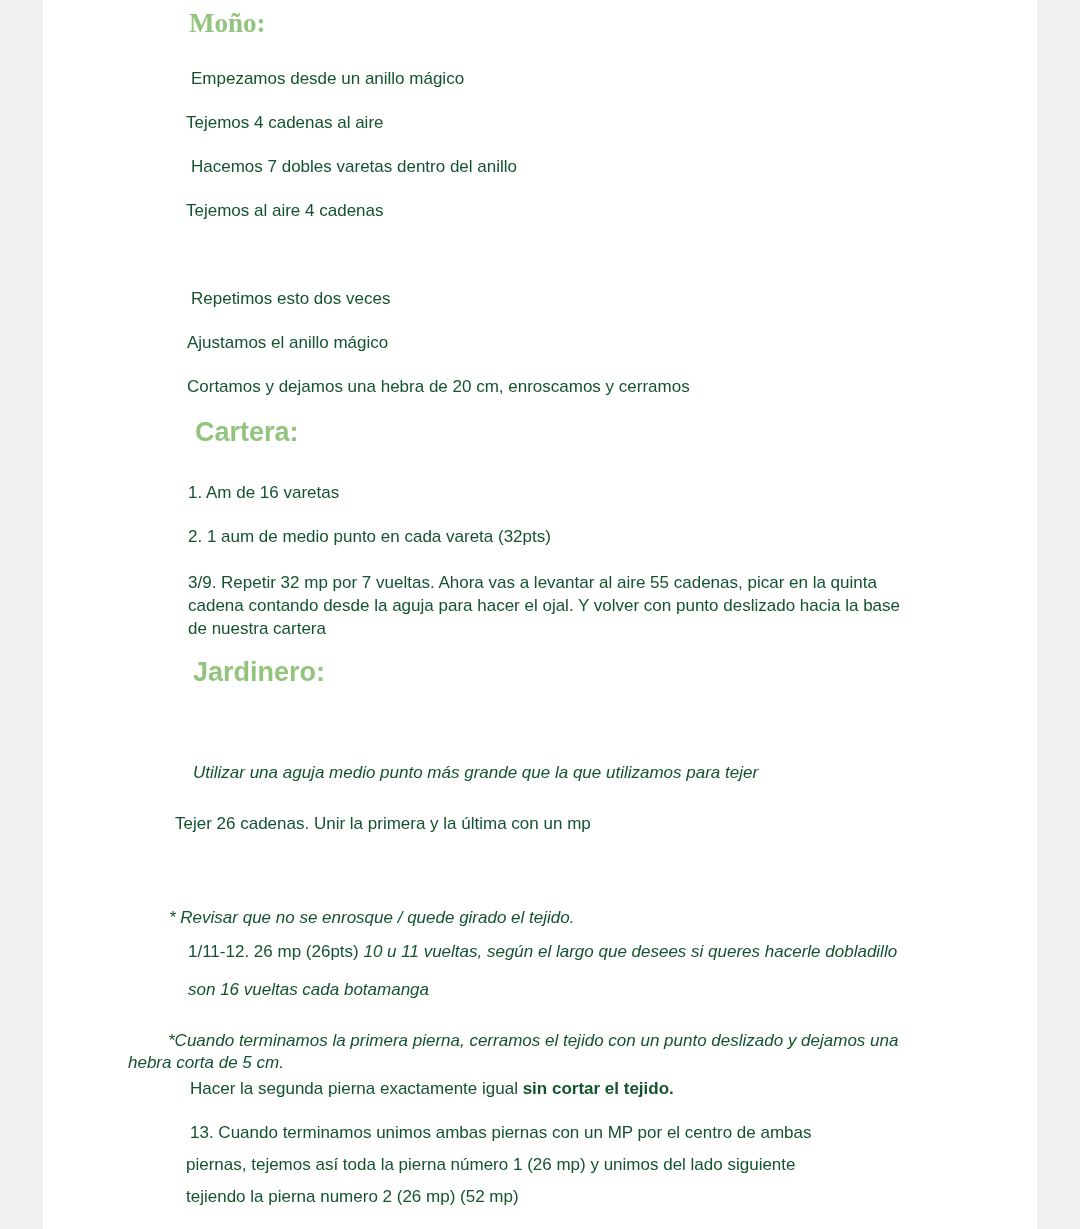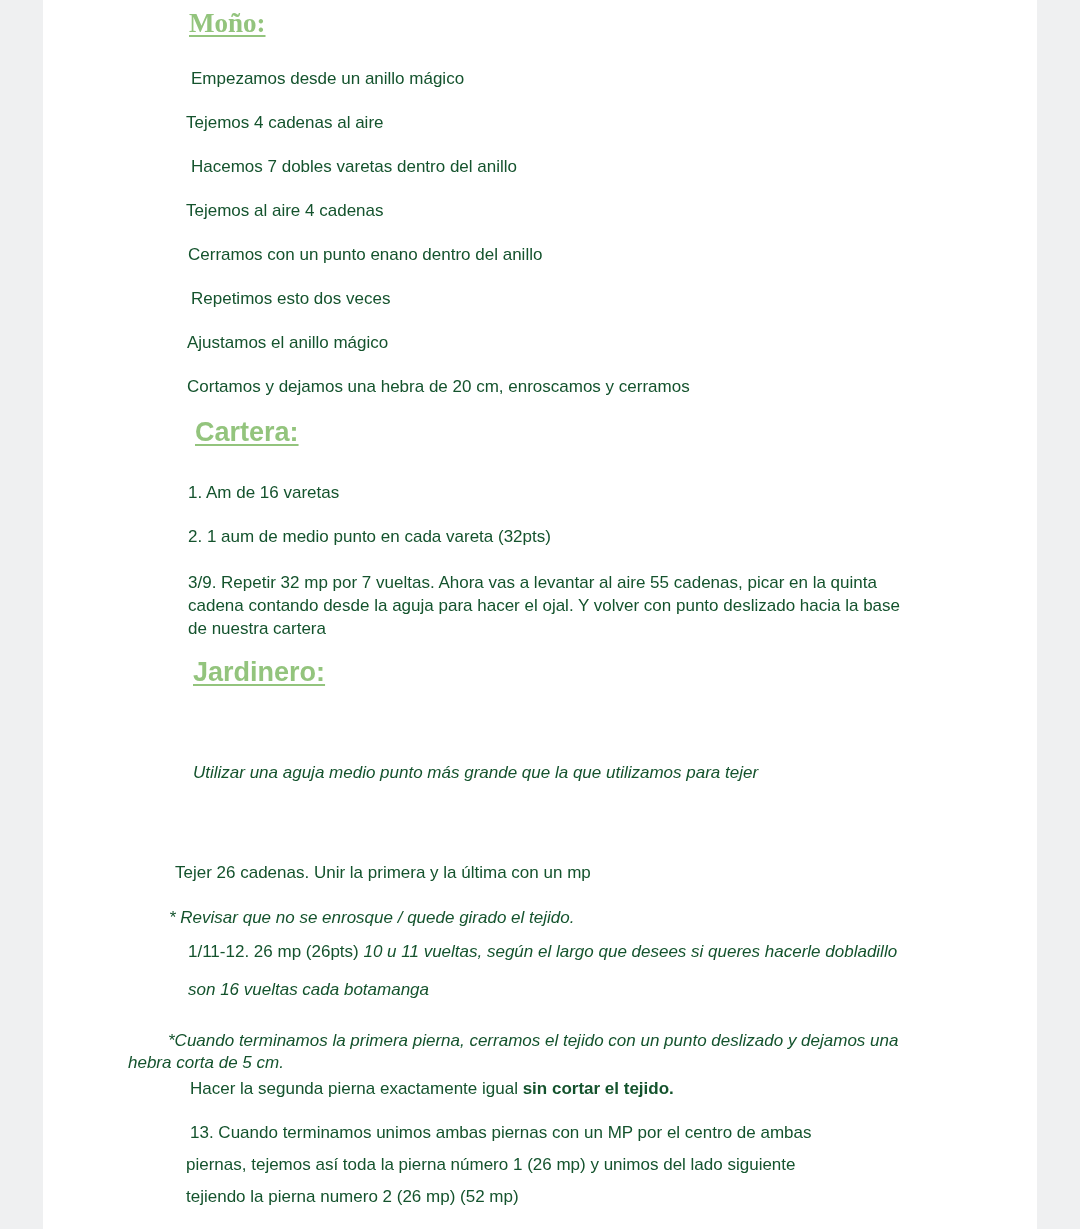--- a/index.html
+++ b/index.html
@@ -27,57 +27,55 @@
     white-space: nowrap;
     color: #14532d;
   }
   .it { font-style: italic; margin-top: 16px; }
   .b  { font-weight: bold; }
   .h {
     position: absolute;
     font-size: 27px;
     font-weight: bold;
     color: #93c47d;
-    text-decoration: underline;
     text-decoration-thickness: 2px;
     text-underline-offset: 3px;
     white-space: nowrap;
   }
   .h-serif { font-family: "Liberation Serif", "DejaVu Serif", serif; }
   .h-sans  { font-family: "Liberation Sans", "DejaVu Sans", sans-serif; }
 </style>
 </head>
 <body>
 
 <div class="paper">
 
   <div class="h h-serif" style="left:146px; top:8px;">Moño:</div>
 
   <div class="t" style="left:148px; top:69px;">Empezamos desde un anillo mágico</div>
   <div class="t" style="left:143px; top:113px;">Tejemos 4 cadenas al aire</div>
   <div class="t" style="left:148px; top:157px;">Hacemos 7 dobles varetas dentro del anillo</div>
   <div class="t" style="left:143px; top:201px;">Tejemos al aire 4 cadenas</div>
-  <div class="t" style="left:145px; top:245px;">Cerramos con un punto enano dentro del anillo</div>
   <div class="t" style="left:148px; top:289px;">Repetimos esto dos veces</div>
   <div class="t" style="left:144px; top:333px;">Ajustamos el anillo mágico</div>
   <div class="t" style="left:144px; top:377px;">Cortamos y dejamos una hebra de 20 cm, enroscamos y cerramos</div>
 
   <div class="h h-sans" style="left:152px; top:417px;">Cartera:</div>
 
   <div class="t" style="left:145px; top:483px;">1. Am de 16 varetas</div>
   <div class="t" style="left:145px; top:527px;">2. 1 aum de medio punto en cada vareta (32pts)</div>
 
   <div class="t" style="left:145px; top:573px;">3/9. Repetir 32 mp por 7 vueltas. Ahora vas a levantar al aire 55 cadenas, picar en la quinta</div>
   <div class="t" style="left:145px; top:596px;">cadena contando desde la aguja para hacer el ojal. Y volver con punto deslizado hacia la base</div>
   <div class="t" style="left:145px; top:619px;">de nuestra cartera</div>
 
   <div class="h h-sans" style="left:150px; top:657px;">Jardinero:</div>
 
   <div class="t it" style="left:150px; top:747px;">Utilizar una aguja medio punto más grande que la que utilizamos para tejer</div>
-  <div class="t" style="left:132px; top:863px;">Tejer 26 cadenas. Unir la primera y la última con un mp</div>
+  <div class="t" style="left:132px; top:814px;">Tejer 26 cadenas. Unir la primera y la última con un mp</div>
   <div class="t it" style="left:126px; top:892px;">* Revisar que no se enrosque / quede girado el tejido.</div>
 
   <div class="t" style="left:145px; top:942px;">
     <span>1/11-12. 26 mp (26pts)</span><span class="it"> 10 u 11 vueltas, según el largo que desees si queres hacerle dobladillo</span>
   </div>
   <div class="t it" style="left:145px; top:964px;">son 16 vueltas cada botamanga</div>
 
   <div class="t it" style="left:125px; top:1015px;">*Cuando terminamos la primera pierna, cerramos el tejido con un punto deslizado y dejamos una</div>
   <div class="t it" style="left:85px;  top:1037px;">hebra corta de 5 cm.</div>
 

